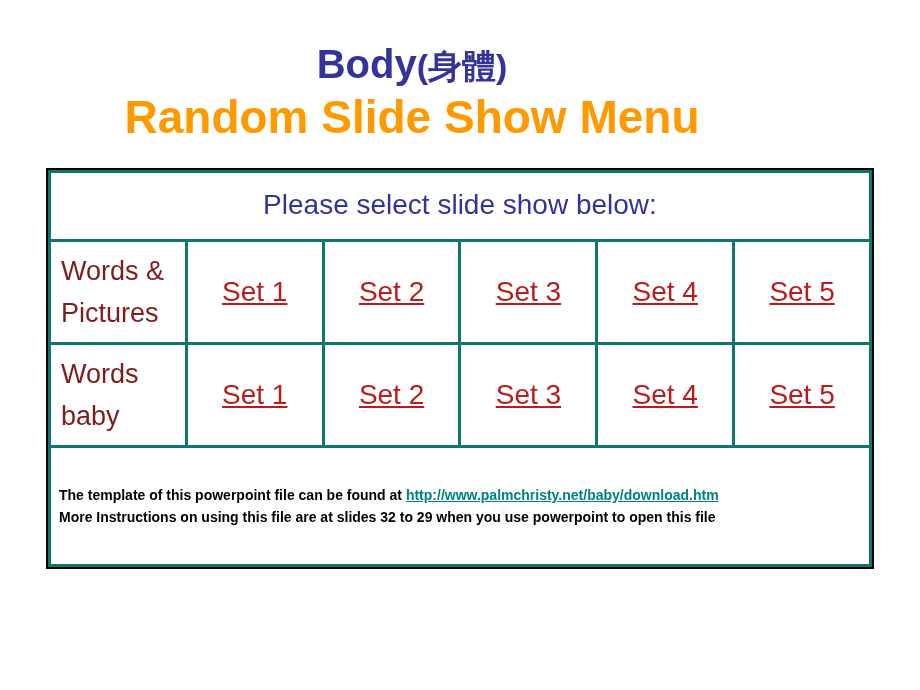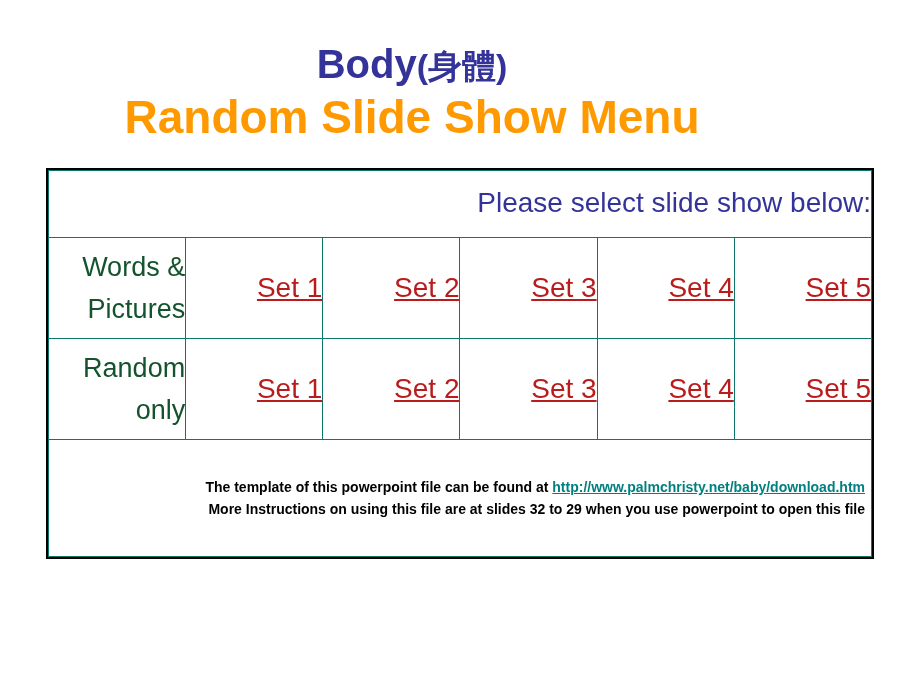--- a/index.html
+++ b/index.html
@@ -49,35 +49,34 @@
     border: 2px solid #000000;
     box-sizing: border-box;
     background: #ffffff;
   }
   table.menu {
     border-collapse: collapse;
     width: 100%;
     table-layout: fixed;
   }
   table.menu td {
-    border: 1px solid #0f766e;
+    border: 3px solid #0f766e;
     padding: 0;
     vertical-align: middle;
-    text-align: right;
   }
   .header-cell {
     text-align: center;
     font-size: 28px;
     color: #333399;
     height: 56px;
     padding: 4px 0 6px 0 !important;
   }
   .row-label {
     font-size: 27px;
-    color: #14532d;
+    color: #7f1d1d;
     padding: 6px 0 6px 10px !important;
     line-height: 42px;
     text-align: left;
   }
   .link-cell {
     text-align: center;
     height: 100px;
   }
   .setlink {
     font-size: 28px;
@@ -123,21 +122,21 @@
       <tr>
         <td class="row-label" style="width:160px;">Words &amp; Pictures</td>
         <td class="link-cell"><span class="setlink">Set 1</span></td>
         <td class="link-cell"><span class="setlink">Set 2</span></td>
         <td class="link-cell"><span class="setlink">Set 3</span></td>
         <td class="link-cell"><span class="setlink">Set 4</span></td>
         <td class="link-cell"><span class="setlink">Set 5</span></td>
       </tr>
 
       <tr>
-        <td class="row-label">Random only</td>
+        <td class="row-label">Words baby</td>
         <td class="link-cell"><span class="setlink">Set 1</span></td>
         <td class="link-cell"><span class="setlink">Set 2</span></td>
         <td class="link-cell"><span class="setlink">Set 3</span></td>
         <td class="link-cell"><span class="setlink">Set 4</span></td>
         <td class="link-cell"><span class="setlink">Set 5</span></td>
       </tr>
 
 
       <tr>
         <td class="footer-cell" colspan="6">

